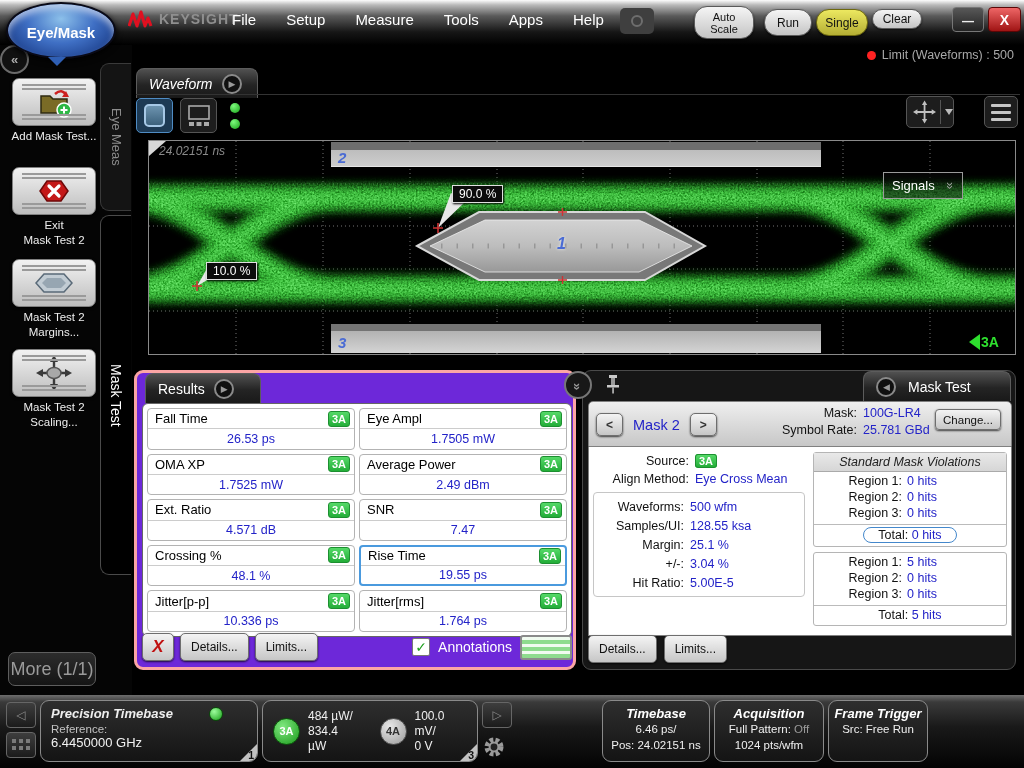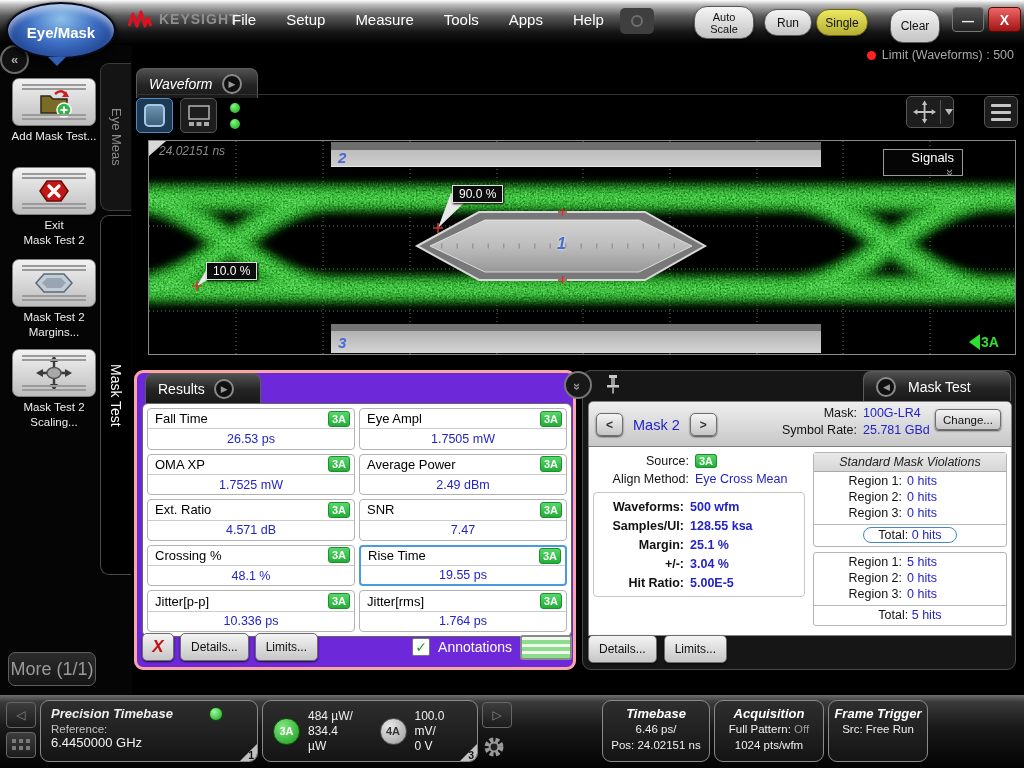--- a/index.html
+++ b/index.html
@@ -28,21 +28,21 @@
   #camera-btn { left:620px; top:8px; width:34px; height:26px; background:#3f3f3f; border-radius:5px;
     display:flex; align-items:center; justify-content:center; }
   #camera-btn .lens { width:12px; height:12px; border:2px solid #6e6e6e; border-radius:50%; }
   .pill { background:linear-gradient(#f5f5f5,#c4c4c4); border:1px solid #5a5a5a; border-radius:13px;
     color:#111; font-size:12px; display:flex; align-items:center; justify-content:center; text-align:center;
     box-shadow:0 1px 2px rgba(0,0,0,.6); }
   #autoscale-btn { left:694px; top:6px; width:60px; height:33px; font-size:11px; line-height:12px; }
   #run-btn { left:764px; top:9px; width:48px; height:27px; }
   #single-btn { left:816px; top:9px; width:52px; height:27px;
     background:linear-gradient(#ece860,#b5af34); border-color:#6d680f; }
-  #clear-btn { left:890px; top:9px; width:50px; height:34px; }
+  #clear-btn { left:872px; top:9px; width:50px; height:20px; }
   #min-btn { left:952px; top:7px; width:32px; height:25px; background:linear-gradient(#585858,#222);
     border:1px solid #777; border-radius:4px; color:#eee; font-weight:bold; font-size:12px;
     display:flex; align-items:flex-end; justify-content:center; padding-bottom:3px; }
   #close-btn { left:988px; top:7px; width:33px; height:25px; background:linear-gradient(#e66,#a01414);
     border:1px solid #5c0606; border-radius:4px; color:#fff; font-weight:bold; font-size:14px;
     display:flex; align-items:center; justify-content:center; }
   #limit-row { right:10px; top:48px; display:flex; align-items:center; gap:6px; }
   #limit-dot { width:9px; height:9px; border-radius:50%; background:#f22; }
   #limit-text { color:#a8a8a8; font-size:12.5px; }
 
@@ -106,23 +106,23 @@
   #region3-bar { top:183px; height:29px;
     background:linear-gradient(to bottom,#747474 0 7px,#b2b2b2 7px,#d4d4d4 100%); }
   .region-num { position:absolute; left:7px; color:#4a6bd4; font-weight:bold; font-style:italic; font-size:15px; }
   #region2-num { top:7px; } #region3-num { bottom:2px; }
   #region1-num { left:408px; top:94px; color:#4a6bd4; font-weight:bold; font-style:italic; font-size:16px;
     text-shadow:0 0 3px #eee; }
   .callout { position:absolute; height:18px; line-height:16px; padding:0 6px; background:#0c0c0c;
     border:1px solid #e0e0e0; color:#fff; font-size:12px; box-shadow:1px 1px 2px #000; }
   #label-90 { left:303px; top:44px; }
   #label-10 { left:57px; top:121px; }
-  #signals-box { left:734px; top:8px; width:80px; height:27px; border:1px solid #9a9a9a;
-    background:rgba(10,10,10,.55); color:#fff; font-size:13px; display:flex; align-items:flex-end;
-    justify-content:space-between; padding:0 8px;flex-direction:column; }
+  #signals-box { left:734px; top:31px; width:80px; height:27px; border:1px solid #9a9a9a;
+    background:rgba(10,10,10,.55); color:#fff; font-size:13px; display:flex; align-items:center;
+    justify-content:space-between; padding:0 8px; }
   #signals-box .chev { color:#aaa; font-size:13px; transform:rotate(90deg); display:inline-block; }
   #marker-3a { left:820px; top:193px; display:flex; align-items:center; gap:1px;
     color:#2ee02e; font-weight:bold; font-size:14px; }
   #marker-3a .tri { width:0; height:0; border-top:8px solid transparent; border-bottom:8px solid transparent;
     border-right:11px solid #2ee02e; }
 
   
   #results-panel { left:134px; top:370px; width:442px; height:300px; background:#6d28d9;
     border:3px solid #fca5a5; border-radius:9px; }
   #results-tab { position:absolute; left:8px; top:0; width:116px; }
@@ -170,21 +170,21 @@
     grid-template-columns:100px auto; column-gap:6px; row-gap:3px; font-size:12.5px; }
   #mask-info .lbl { text-align:right; color:#111; }
   #mask-info .val { color:#2323c8; }
   #change-btn { position:absolute; right:10px; top:7px; width:66px; height:21px; font-size:11.5px; border-radius:4px; }
   #mask-body { position:absolute; left:5px; top:76px; width:424px; height:189px; background:#fff;
     border:1px solid #808080; border-top:none; font-size:12.5px; }
   #mask-left { position:absolute; left:4px; top:5px; width:212px; }
   .kv-row { display:grid; grid-template-columns:96px auto; column-gap:6px; align-items:center; min-height:18px; }
   .kv-row .lbl { text-align:right; color:#111; }
   .kv-row .val { color:#2323c8; }
-  #mask-stats { margin-top:4px; border:1px solid #c6c6c6; border-radius:4px; padding:4px 8px 4px 2px;font-weight:bold; }
+  #mask-stats { margin-top:4px; border:1px solid #c6c6c6; border-radius:4px; padding:4px 8px 4px 2px; }
   #mask-stats .kv-row { grid-template-columns:88px auto; min-height:19px; }
   #mask-right { position:absolute; left:224px; top:5px; width:194px; }
   .viol-box { border:1px solid #b5b5b5; border-radius:3px; background:#fff; margin-bottom:5px; }
   .viol-title { background:linear-gradient(#e9e9e9,#d6d6d6); border-bottom:1px solid #aaa; text-align:center;
     font-style:italic; color:#222; font-size:12.5px; height:19px; line-height:18px; }
   .viol-rows { padding:2px 0; }
   .viol-row { display:grid; grid-template-columns:88px auto; column-gap:5px; min-height:16px; }
   .viol-row .lbl { text-align:right; color:#111; }
   .viol-row .val { color:#2323c8; }
   .viol-total { border-top:1px solid #bbb; text-align:center; padding:2px 0 3px; }

